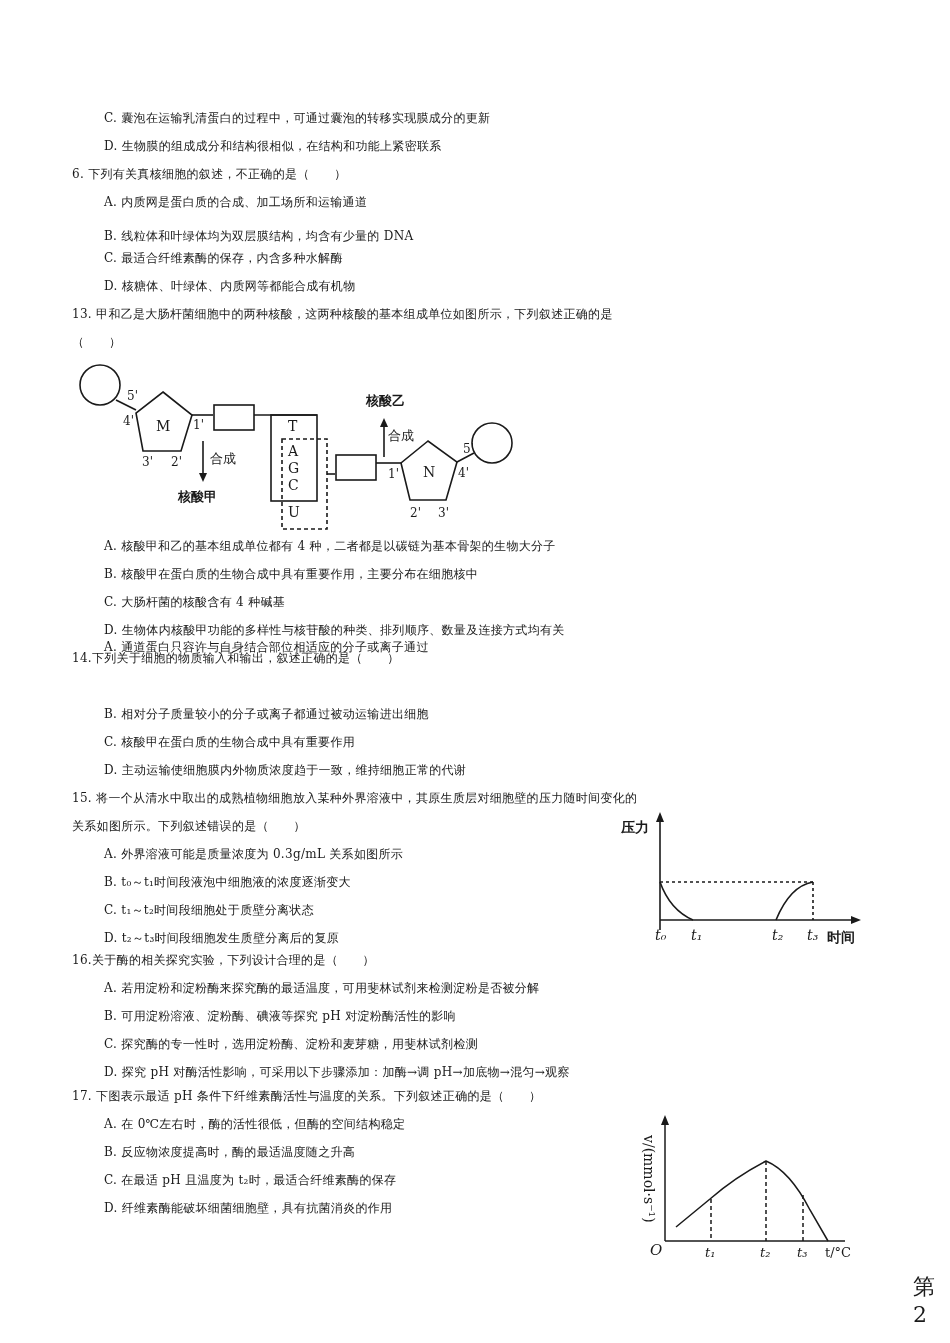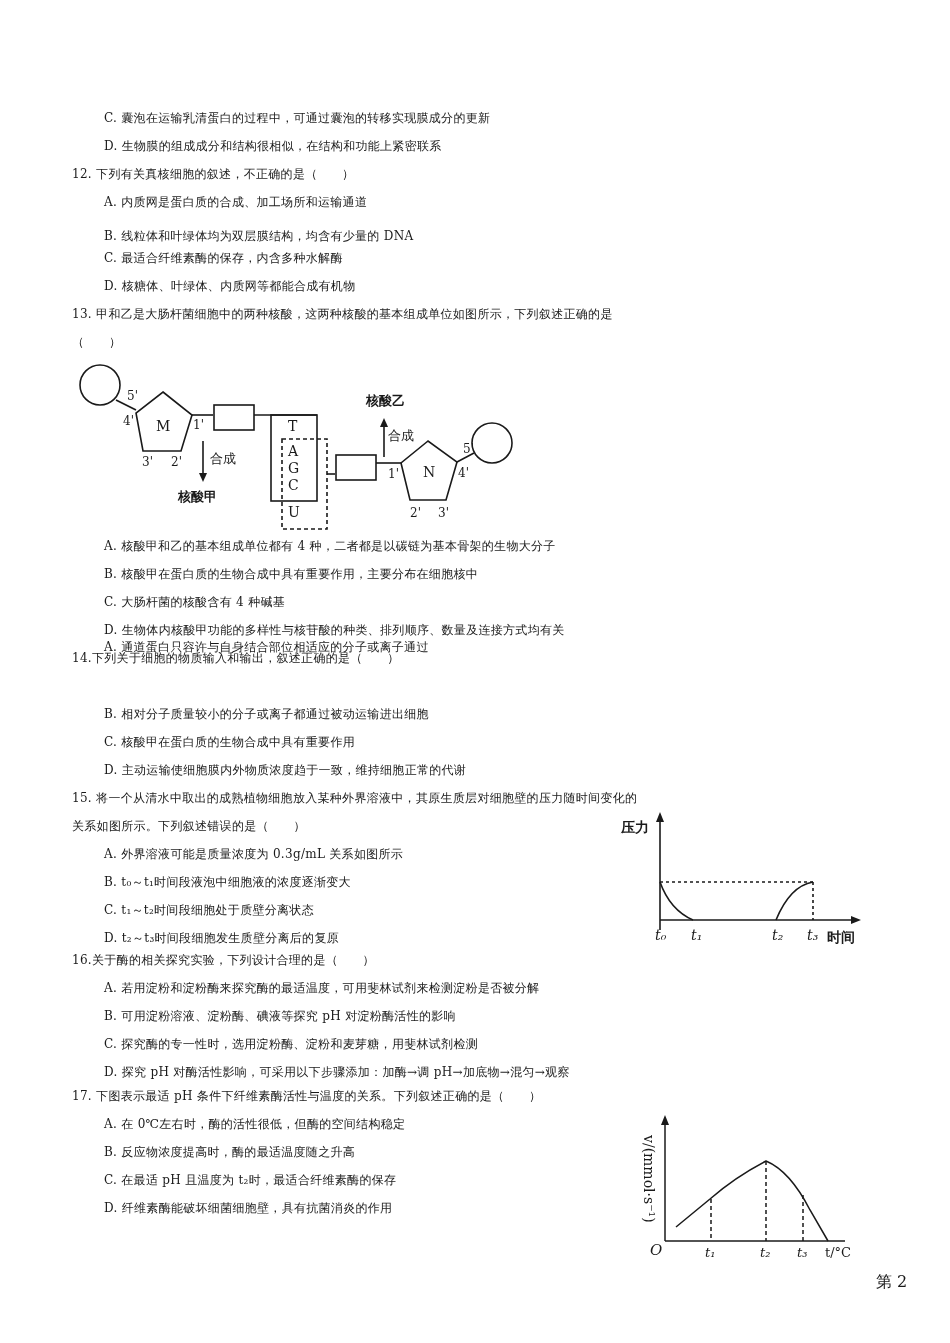--- a/index.html
+++ b/index.html
@@ -2,29 +2,29 @@
 <html><head>
 <meta charset="utf-8">
 <style>
   html, body { margin:0; padding:0; background:#ffffff; }
   body { width:950px; height:1343px; position:relative; overflow:hidden;
          font-family:"DejaVu Serif","Liberation Serif",serif; color:#1a1a1a; }
   .line { position:absolute; font-size:12px; line-height:20px; white-space:nowrap; letter-spacing:0.3px; }
   .q { left:72px; }
   .opt { left:104px; }
   svg text { font-family:"DejaVu Serif","Liberation Serif",serif; fill:#1a1a1a; }
-  .page-num { position:absolute; left:876px; top:1272px; font-size:16px; }
+  .page-num { position:absolute; left:913px; top:1272px; font-size:22px; }
 </style>
 </head>
 <body>
 
 <div class="line opt" style="top:108px"><span>C.</span> <span>囊泡在运输乳清蛋白的过程中，可通过囊泡的转移实现膜成分的更新</span></div>
 <div class="line opt" style="top:136px"><span>D.</span> <span>生物膜的组成成分和结构很相似，在结构和功能上紧密联系</span></div>
 
-<div class="line q" style="top:164px">12. 下列有关真核细胞的叙述，不正确的是（　　）</div>
+<div class="line q" style="top:164px">6. 下列有关真核细胞的叙述，不正确的是（　　）</div>
 <div class="line opt" style="top:192px"><span>A.</span> <span>内质网是蛋白质的合成、加工场所和运输通道</span></div>
 <div class="line opt" style="top:226px"><span>B.</span> <span>线粒体和叶绿体均为双层膜结构，均含有少量的 DNA</span></div>
 <div class="line opt" style="top:248px"><span>C.</span> <span>最适合纤维素酶的保存，内含多种水解酶</span></div>
 <div class="line opt" style="top:276px"><span>D.</span> <span>核糖体、叶绿体、内质网等都能合成有机物</span></div>
 
 <div class="line q" style="top:304px">13. 甲和乙是大肠杆菌细胞中的两种核酸，这两种核酸的基本组成单位如图所示，下列叙述正确的是</div>
 <div class="line q" style="top:332px">（　　）</div>
 
 <svg style="position:absolute;left:70px;top:355px" width="460" height="175" viewBox="0 0 460 175">
   <g stroke="#1a1a1a" stroke-width="1.6" fill="none">

